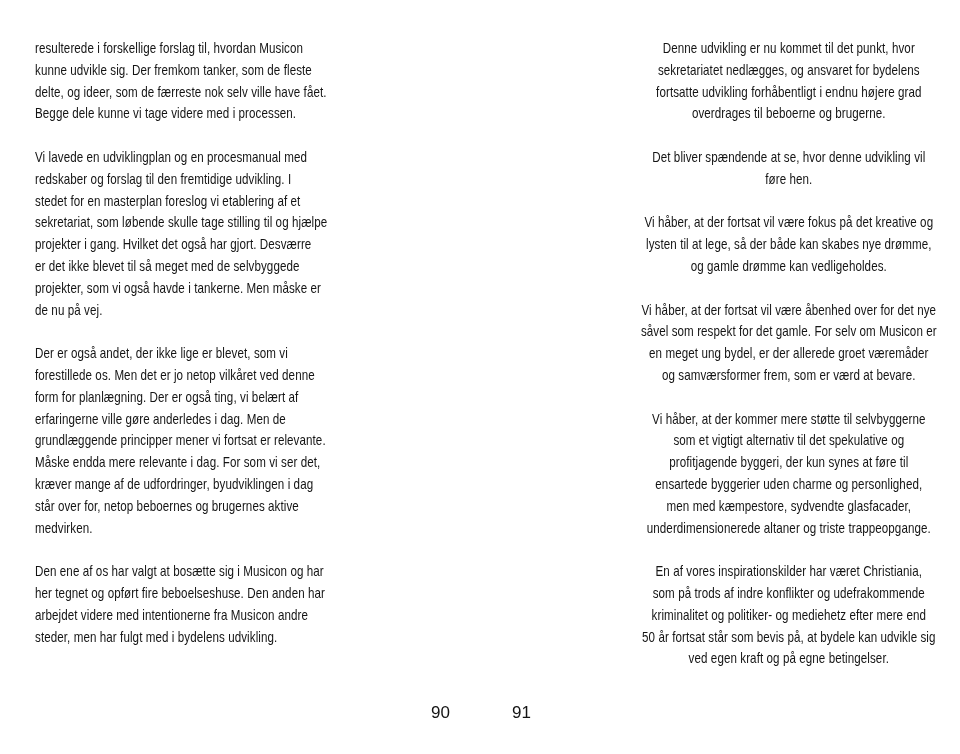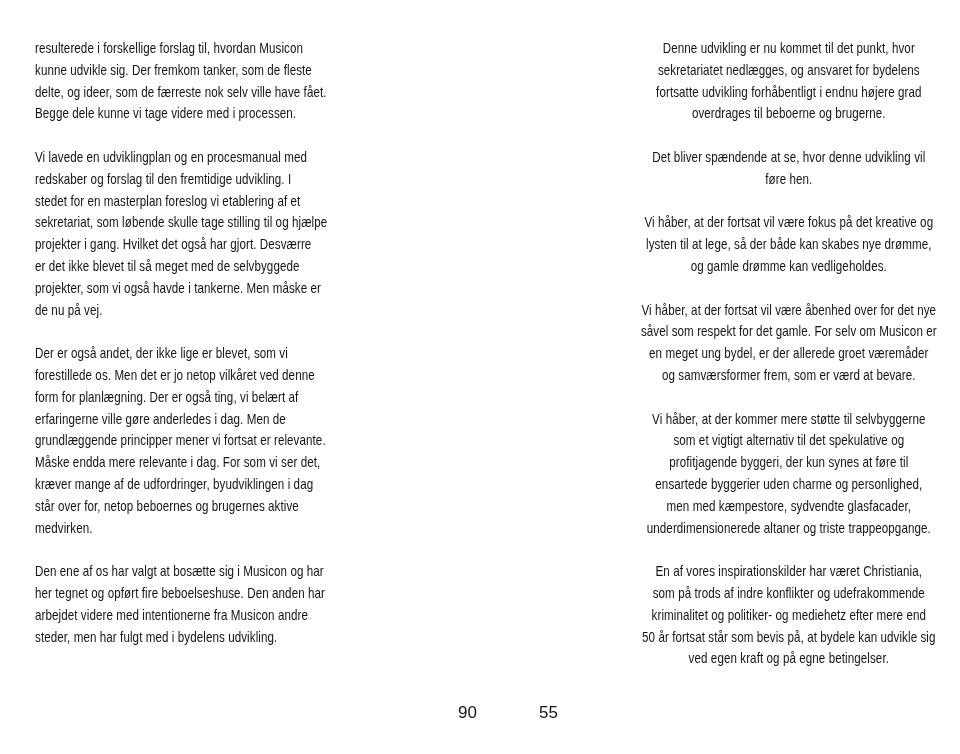--- a/index.html
+++ b/index.html
@@ -48,21 +48,20 @@
     white-space: pre-line;
   }
 
   
   .folio {
     position: absolute;
     top: 703px;
     color: #141414;
     font-size: 17px;
     line-height: 20px;
-    margin-left: 27px;
   }
   .page-left  .folio { left: 431px; }
   .page-right .folio { left: 32px; } 
 </style>
 </head>
 <body>
 
 <div class="spread">
 
   <section class="page page-left">
@@ -116,16 +115,16 @@
 profitjagende byggeri, der kun synes at føre til
 ensartede byggerier uden charme og personlighed,
 men med kæmpestore, sydvendte glasfacader,
 underdimensionerede altaner og triste trappeopgange.</p>
         <p class="para">En af vores inspirationskilder har været Christiania,
 som på trods af indre konflikter og udefrakommende
 kriminalitet og politiker- og mediehetz efter mere end
 50 år fortsat står som bevis på, at bydele kan udvikle sig
 ved egen kraft og på egne betingelser.</p>
       </div>
-    <span class="folio">55</span>
+    <span class="folio">91</span>
   </section>
 
 </div>
 
 </body></html>

